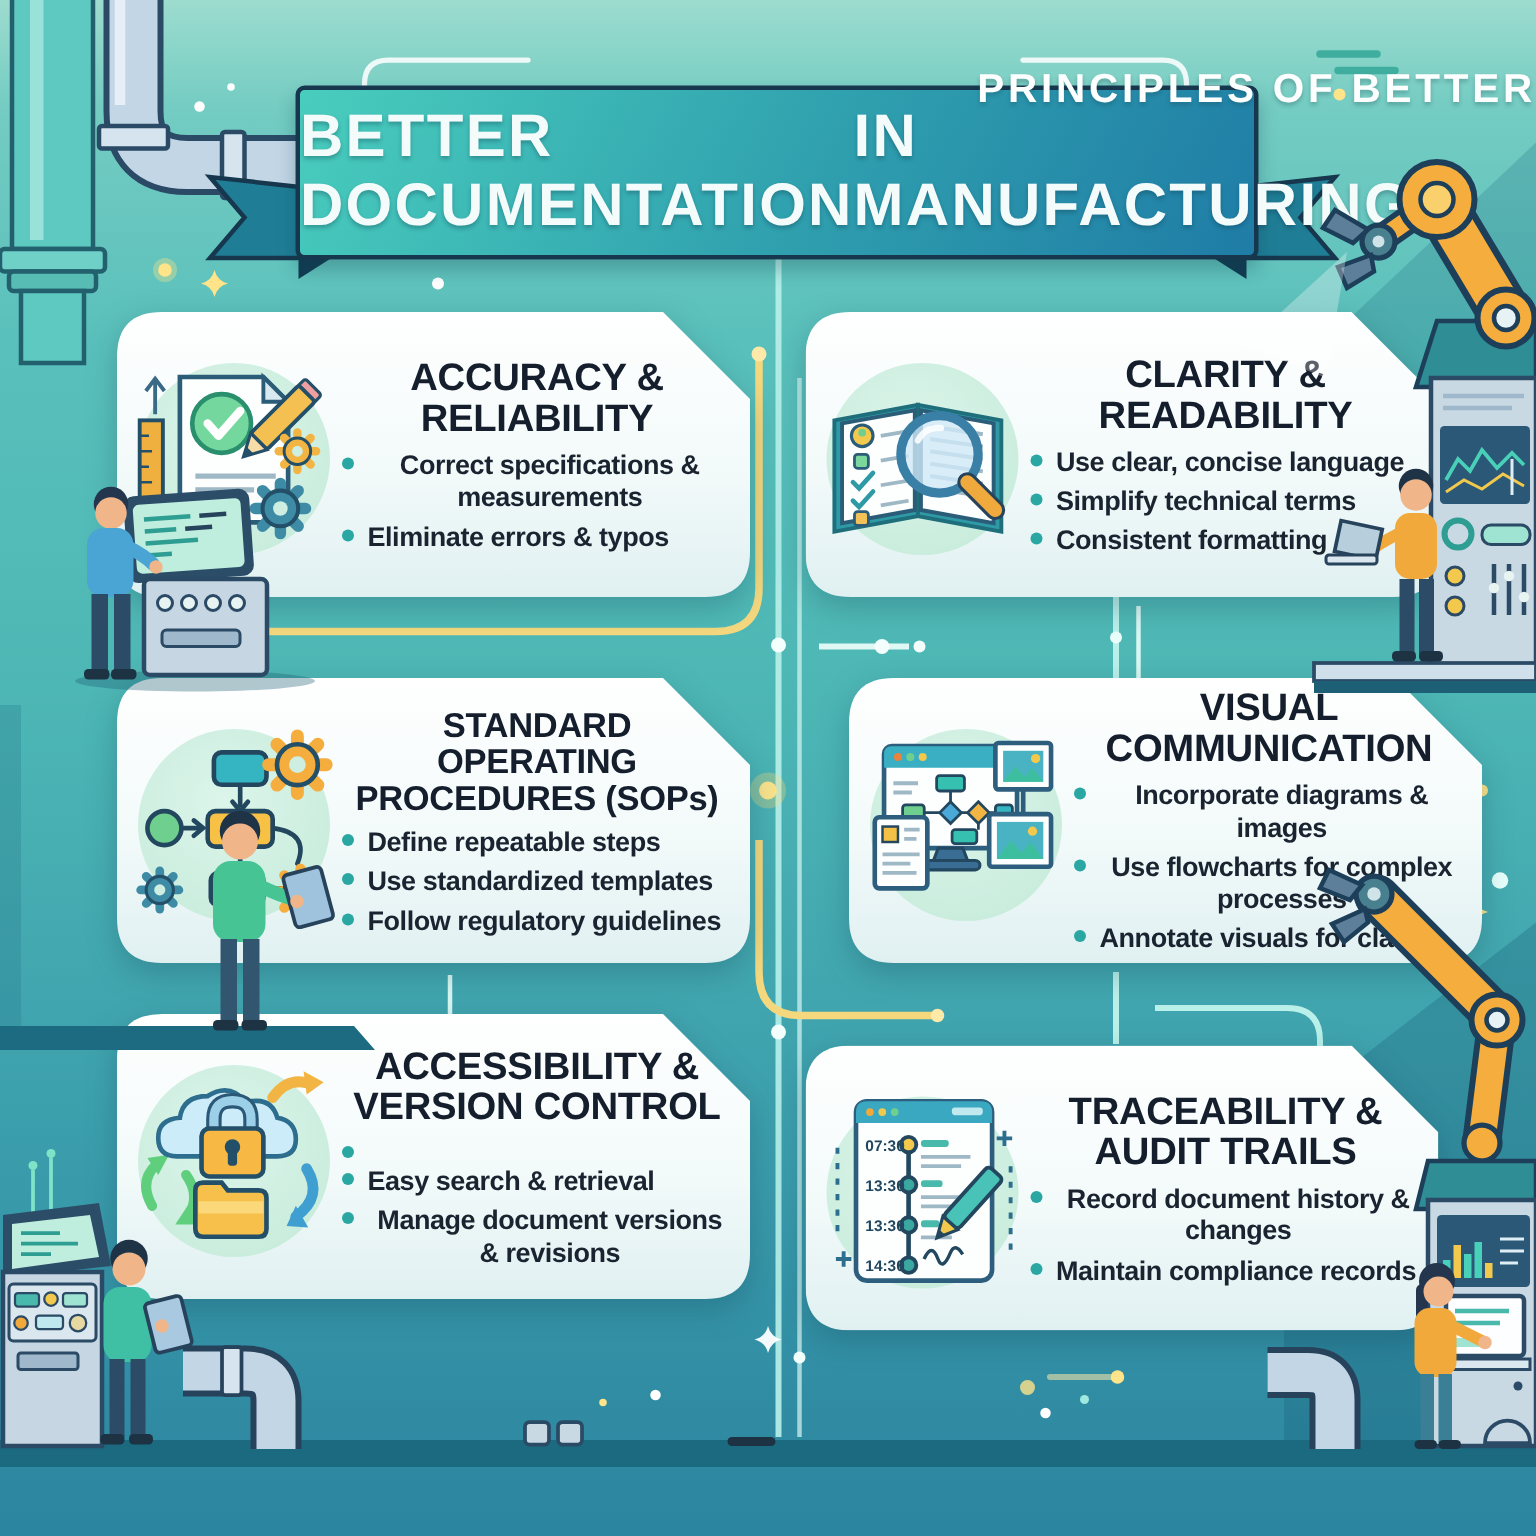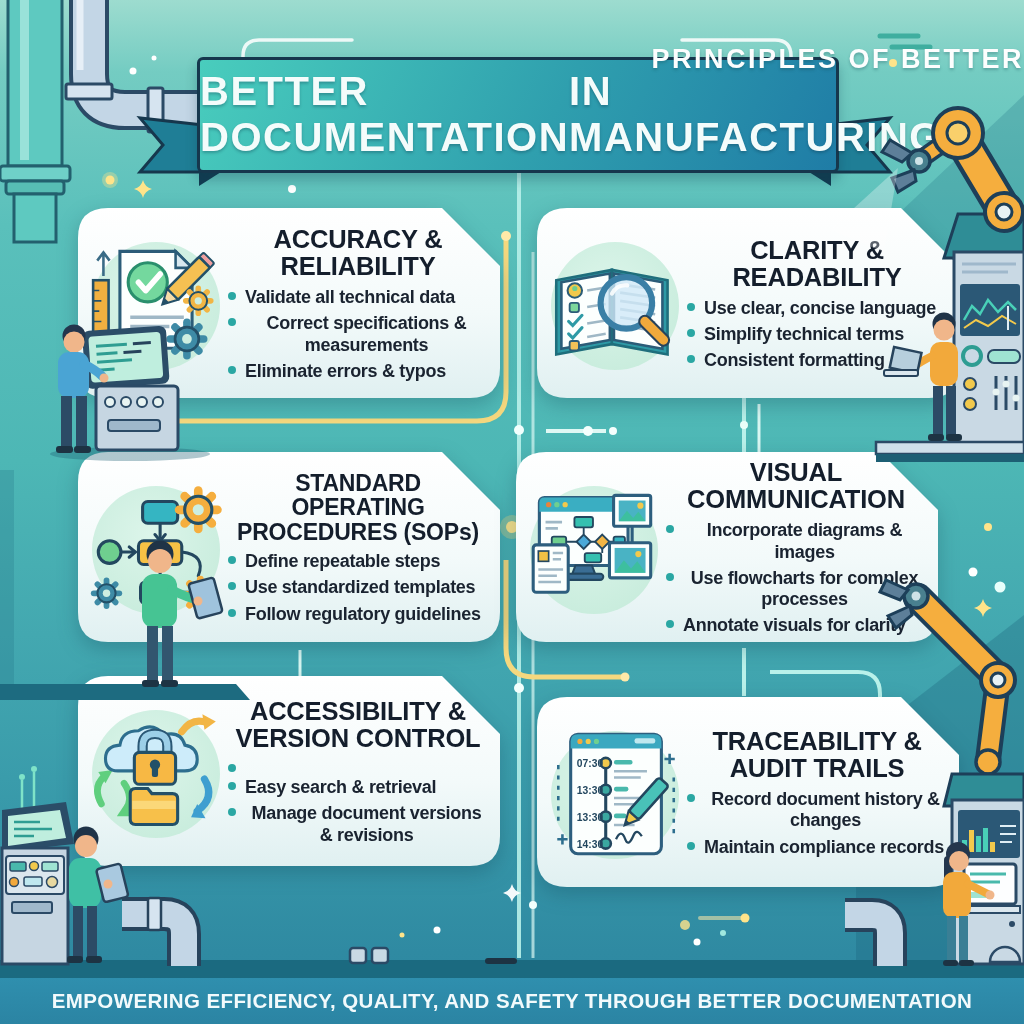--- a/index.html
+++ b/index.html
@@ -174,24 +174,20 @@
         </g>
         <use href="#gear" transform="translate(106,60) scale(.78)" fill="#f2b544" stroke="#f2b544"></use>
         <use href="#gear" transform="translate(95,97) scale(1.05)" fill="#3e8ba6" stroke="#3e8ba6"></use>
       </svg>
     </div>
     <div class="text-zone">
       <h2 class="card-title">ACCURACY &amp; RELIABILITY</h2>
       <ul class="bullets">
         <li>
               <span class="bdot"></span>
-              <span>Validate all technical data</span>
-            </li>
-        <li>
-              <span class="bdot"></span>
               <span>Correct specifications &amp; measurements</span>
             </li>
         <li>
               <span class="bdot"></span>
               <span>Eliminate errors &amp; typos</span>
             </li>
       </ul>
     </div>
    </section>
   </div>
@@ -269,21 +265,21 @@
             </li>
         <li>
               <span class="bdot"></span>
               <span>Follow regulatory guidelines</span>
             </li>
       </ul>
     </div>
    </section>
   </div>
 
-  <div class="card-wrap" style="left:516px;top:452px">
+  <div class="card-wrap" style="left:566px;top:452px">
    <section class="card">
     <div class="icon-zone">
       <div class="icon-circle"></div>
       <svg class="icon-svg" viewBox="0 0 130 130">
         <rect x="12" y="14" width="86" height="66" rx="5" fill="#fcfffe" stroke="#2d5e7e" stroke-width="3"></rect>
         <path d="M12 19 q0 -5 5 -5 h76 q5 0 5 5 v9 H12 Z" fill="#3aaec2"></path>
         <circle cx="21" cy="21" r="2.6" fill="#e8833c"></circle>
             <circle cx="29" cy="21" r="2.6" fill="#6fcf8f"></circle>
             <circle cx="37" cy="21" r="2.6" fill="#f2c94c"></circle>
         <path d="M18 38 H34 M18 44 H30" stroke="#9fb8c6" stroke-width="2.6"></path>
@@ -603,17 +599,14 @@
           <rect x="959" y="916" width="9" height="46" fill="#3a7f95"></rect>
         <rect x="943" y="960" width="15" height="6" rx="3" fill="#1d3343"></rect>
           <rect x="959" y="960" width="15" height="6" rx="3" fill="#1d3343"></rect>
       </g>
       <path d="M990 962 a 15 15 0 0 1 30 0 Z" fill="#c9d9e4" stroke="#2b4a66" stroke-width="2.5"></path>
     </g>
   </svg>
 
   <div class="floor"></div>
 
-  <div class="footer">
-    <div class="footer-text">EMPOWERING EFFICIENCY, QUALITY, AND SAFETY THROUGH BETTER DOCUMENTATION</div>
-  </div>
 
 </div>
 
 </body></html>

